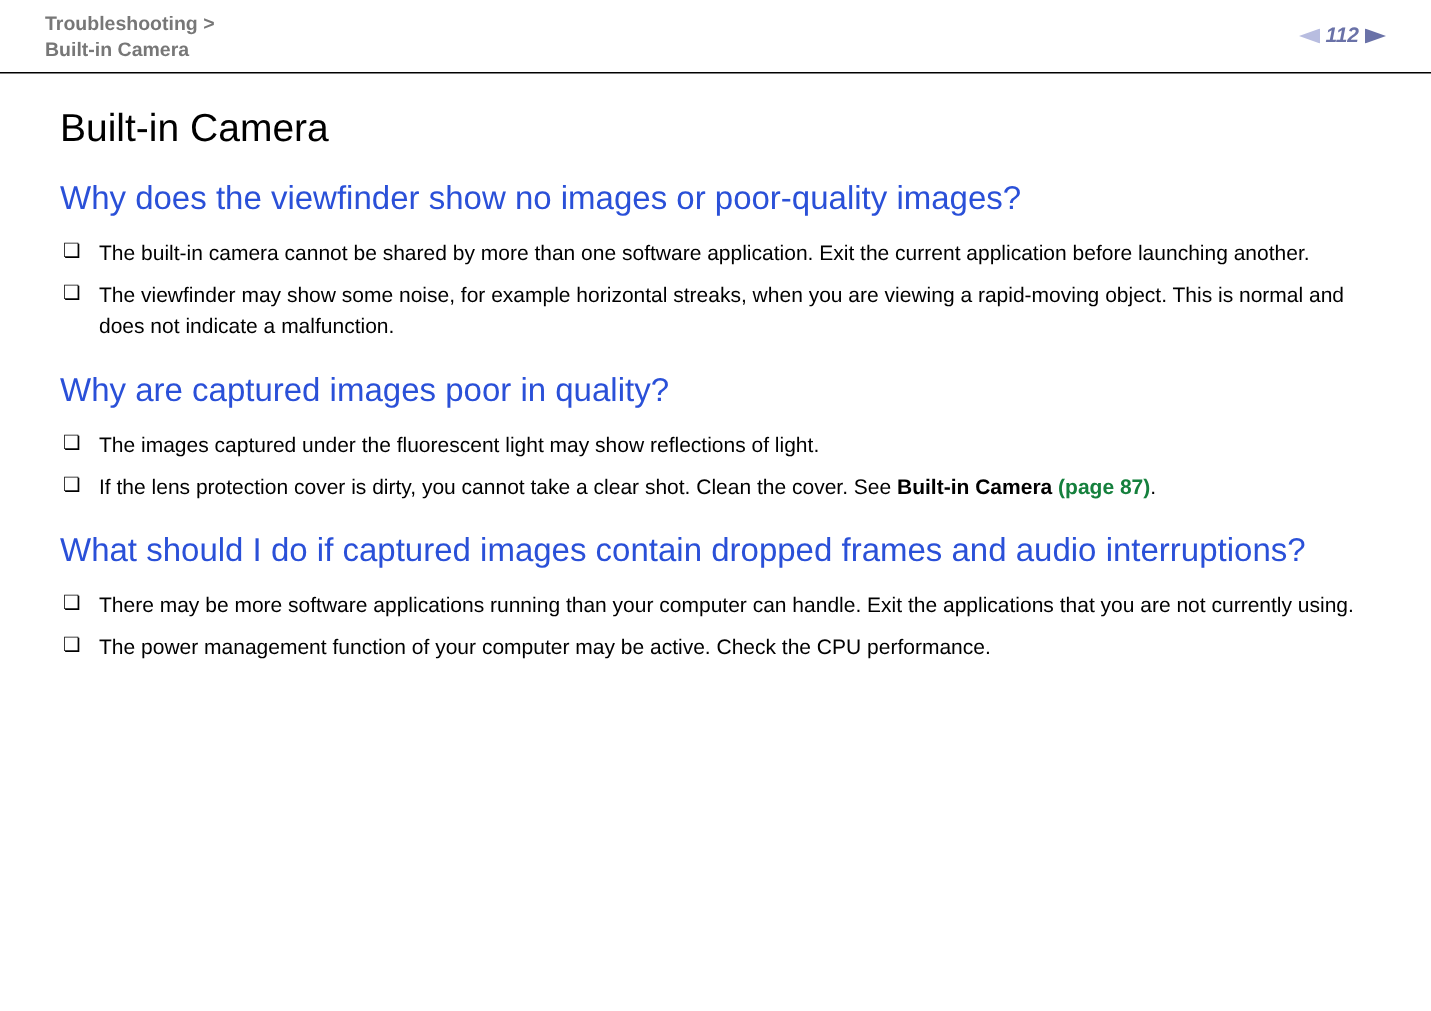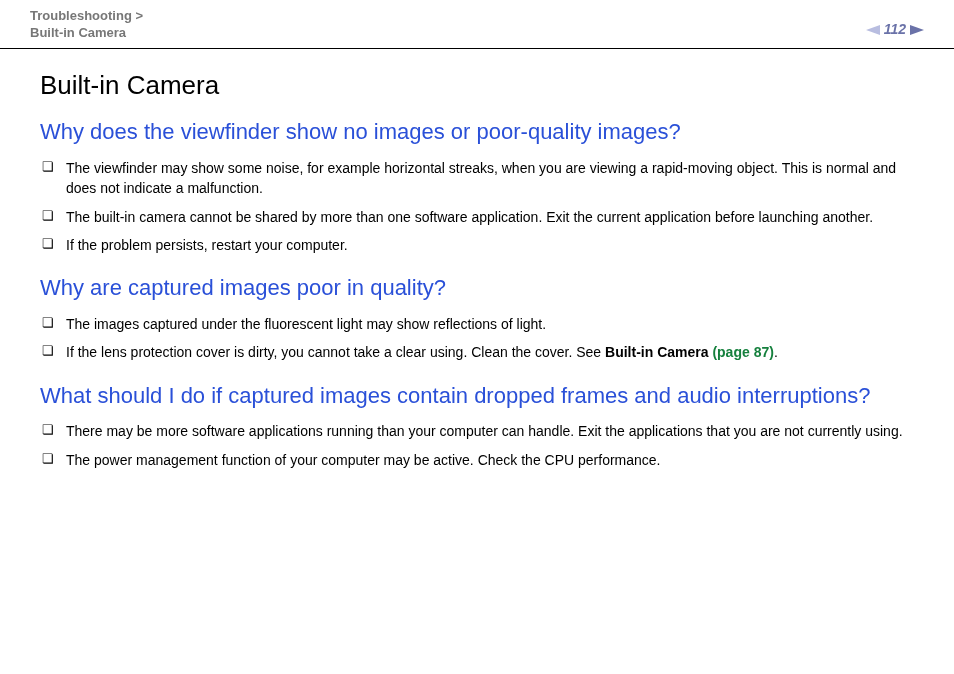--- a/index.html
+++ b/index.html
@@ -12,21 +12,21 @@
     color: #000;
     font-size: 14px;
     line-height: 1.4;
     position: relative;
   }
   .header {
     padding: 8px 30px 6px 30px;
     border-bottom: 1px solid #000;
     display: flex;
     justify-content: space-between;
-    align-items: flex-end;
+    align-items: center;
   }
   .breadcrumb {
     font-weight: bold;
     color: #777;
     font-size: 13px;
     line-height: 1.3;
   }
   .pager {
     display: flex;
     align-items: center;
@@ -105,30 +105,29 @@
         </svg>
     </span>
   </div>
 </div>
 
 <div class="content">
   <h1>Built-in Camera</h1>
 
   <h2>Why does the viewfinder show no images or poor-quality images?</h2>
   <ul>
+    <li>The built-in camera cannot be shared by more than one software application. Exit the current application before launching another.</li>
     <li>The viewfinder may show some noise, for example horizontal streaks, when you are viewing a rapid-moving object. This is normal and does not indicate a malfunction.</li>
-    <li>The built-in camera cannot be shared by more than one software application. Exit the current application before launching another.</li>
-    <li>If the problem persists, restart your computer.</li>
   </ul>
 
   <h2>Why are captured images poor in quality?</h2>
   <ul>
     <li>The images captured under the fluorescent light may show reflections of light.</li>
     <li>
-      <span>If the lens protection cover is dirty, you cannot take a clear using. Clean the cover. See </span><span class="boldlink">Built-in Camera </span><span class="pagelink">(page 87)</span><span>.</span>
+      <span>If the lens protection cover is dirty, you cannot take a clear shot. Clean the cover. See </span><span class="boldlink">Built-in Camera </span><span class="pagelink">(page 87)</span><span>.</span>
     </li>
   </ul>
 
   <h2>What should I do if captured images contain dropped frames and audio interruptions?</h2>
   <ul>
     <li>There may be more software applications running than your computer can handle. Exit the applications that you are not currently using.</li>
     <li>The power management function of your computer may be active. Check the CPU performance.</li>
   </ul>
 </div>
 

